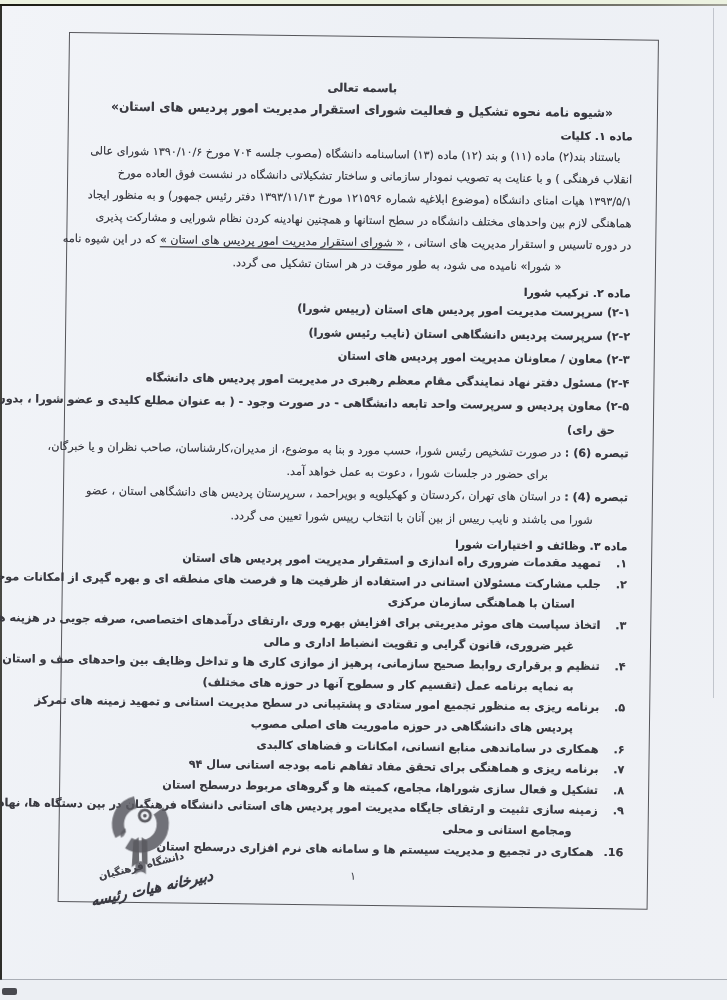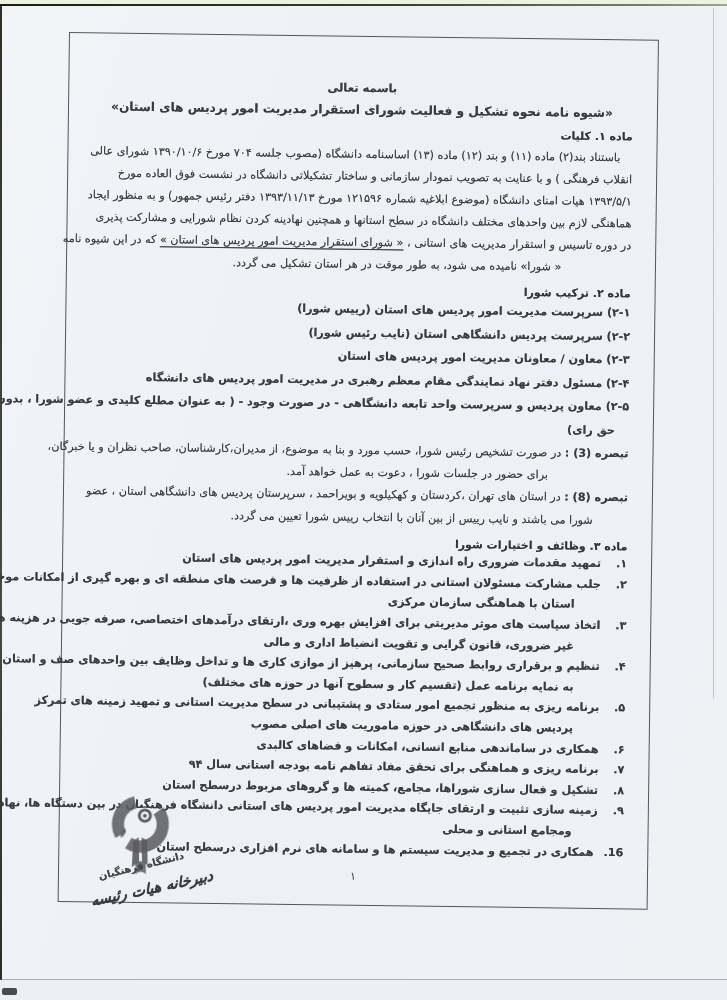--- a/index.html
+++ b/index.html
@@ -112,23 +112,23 @@
       <div class="a2">
         <div class="line">۲-۱) سرپرست مدیریت امور پردیس های استان (رییس شورا)</div>
         <div class="line">۲-۲) سرپرست پردیس دانشگاهی استان (نایب رئیس شورا)</div>
         <div class="line">۲-۳) معاون / معاونان مدیریت امور پردیس های استان</div>
         <div class="line">۲-۴) مسئول دفتر نهاد نمایندگی مقام معظم رهبری در مدیریت امور پردیس های دانشگاه</div>
         <div class="line">۲-۵) معاون پردیس و سرپرست واحد تابعه دانشگاهی - در صورت وجود - ( به عنوان مطلع کلیدی و عضو شورا ، بدون</div>
         <div class="line cont">حق رای)</div>
       </div>
 
       <div class="notes">
-        <div class="line"><span class="tlabel">تبصره (3) :</span> <span>در صورت تشخیص رئیس شورا، حسب مورد و بنا به موضوع، از مدیران،کارشناسان، صاحب نظران و یا خبرگان،</span></div>
+        <div class="line"><span class="tlabel">تبصره (6) :</span> <span>در صورت تشخیص رئیس شورا، حسب مورد و بنا به موضوع، از مدیران،کارشناسان، صاحب نظران و یا خبرگان،</span></div>
         <div class="line tcont1">برای حضور در جلسات شورا ، دعوت به عمل خواهد آمد.</div>
-        <div class="line"><span class="tlabel">تبصره (8) :</span> <span>در استان های تهران ،کردستان و کهکیلویه و بویراحمد ، سرپرستان پردیس های دانشگاهی استان ، عضو</span></div>
+        <div class="line"><span class="tlabel">تبصره (4) :</span> <span>در استان های تهران ،کردستان و کهکیلویه و بویراحمد ، سرپرستان پردیس های دانشگاهی استان ، عضو</span></div>
         <div class="line tcont2">شورا می باشند و نایب رییس از بین آنان با انتخاب رییس شورا تعیین می گردد.</div>
       </div>
 
       <div class="heading">ماده ۳. وظائف و اختیارات شورا</div>
       <div class="a3">
         <div class="line"><span class="num">۱.</span><span>تمهید مقدمات ضروری راه اندازی و استقرار مدیریت امور پردیس های استان</span></div>
         <div class="line"><span class="num">۲.</span><span>جلب مشارکت مسئولان استانی در استفاده از ظرفیت ها و فرصت های منطقه ای و بهره گیری از امکانات موجود</span></div>
         <div class="line cont">استان با هماهنگی سازمان مرکزی</div>
         <div class="line"><span class="num">۳.</span><span>اتخاذ سیاست های موثر مدیریتی برای افزایش بهره وری ،ارتقای درآمدهای اختصاصی، صرفه جویی در هزینه های</span></div>
         <div class="line cont">غیر ضروری، قانون گرایی و تقویت انضباط اداری و مالی</div>

